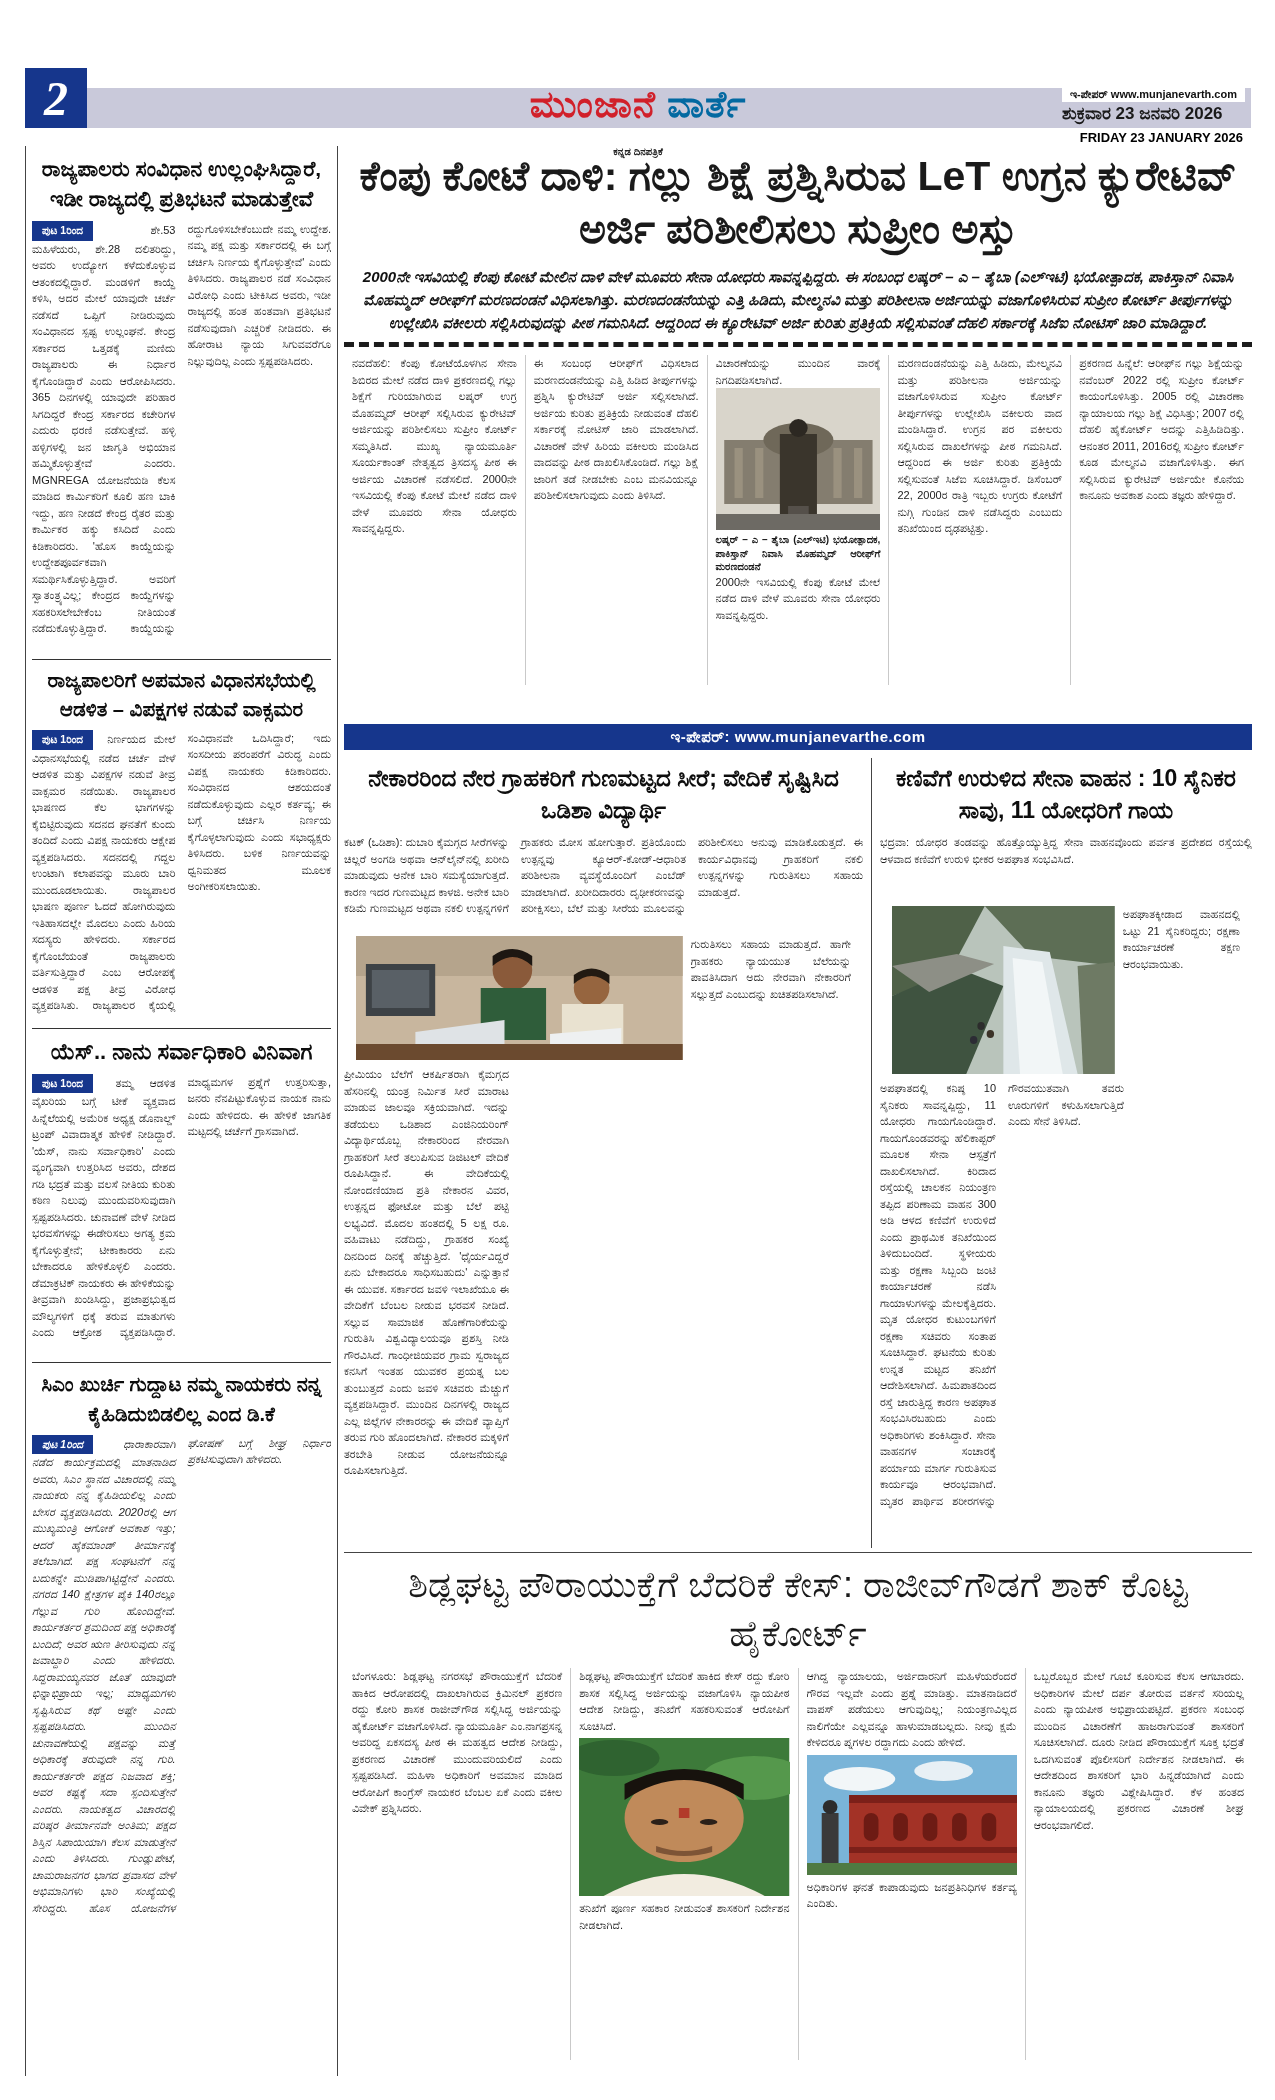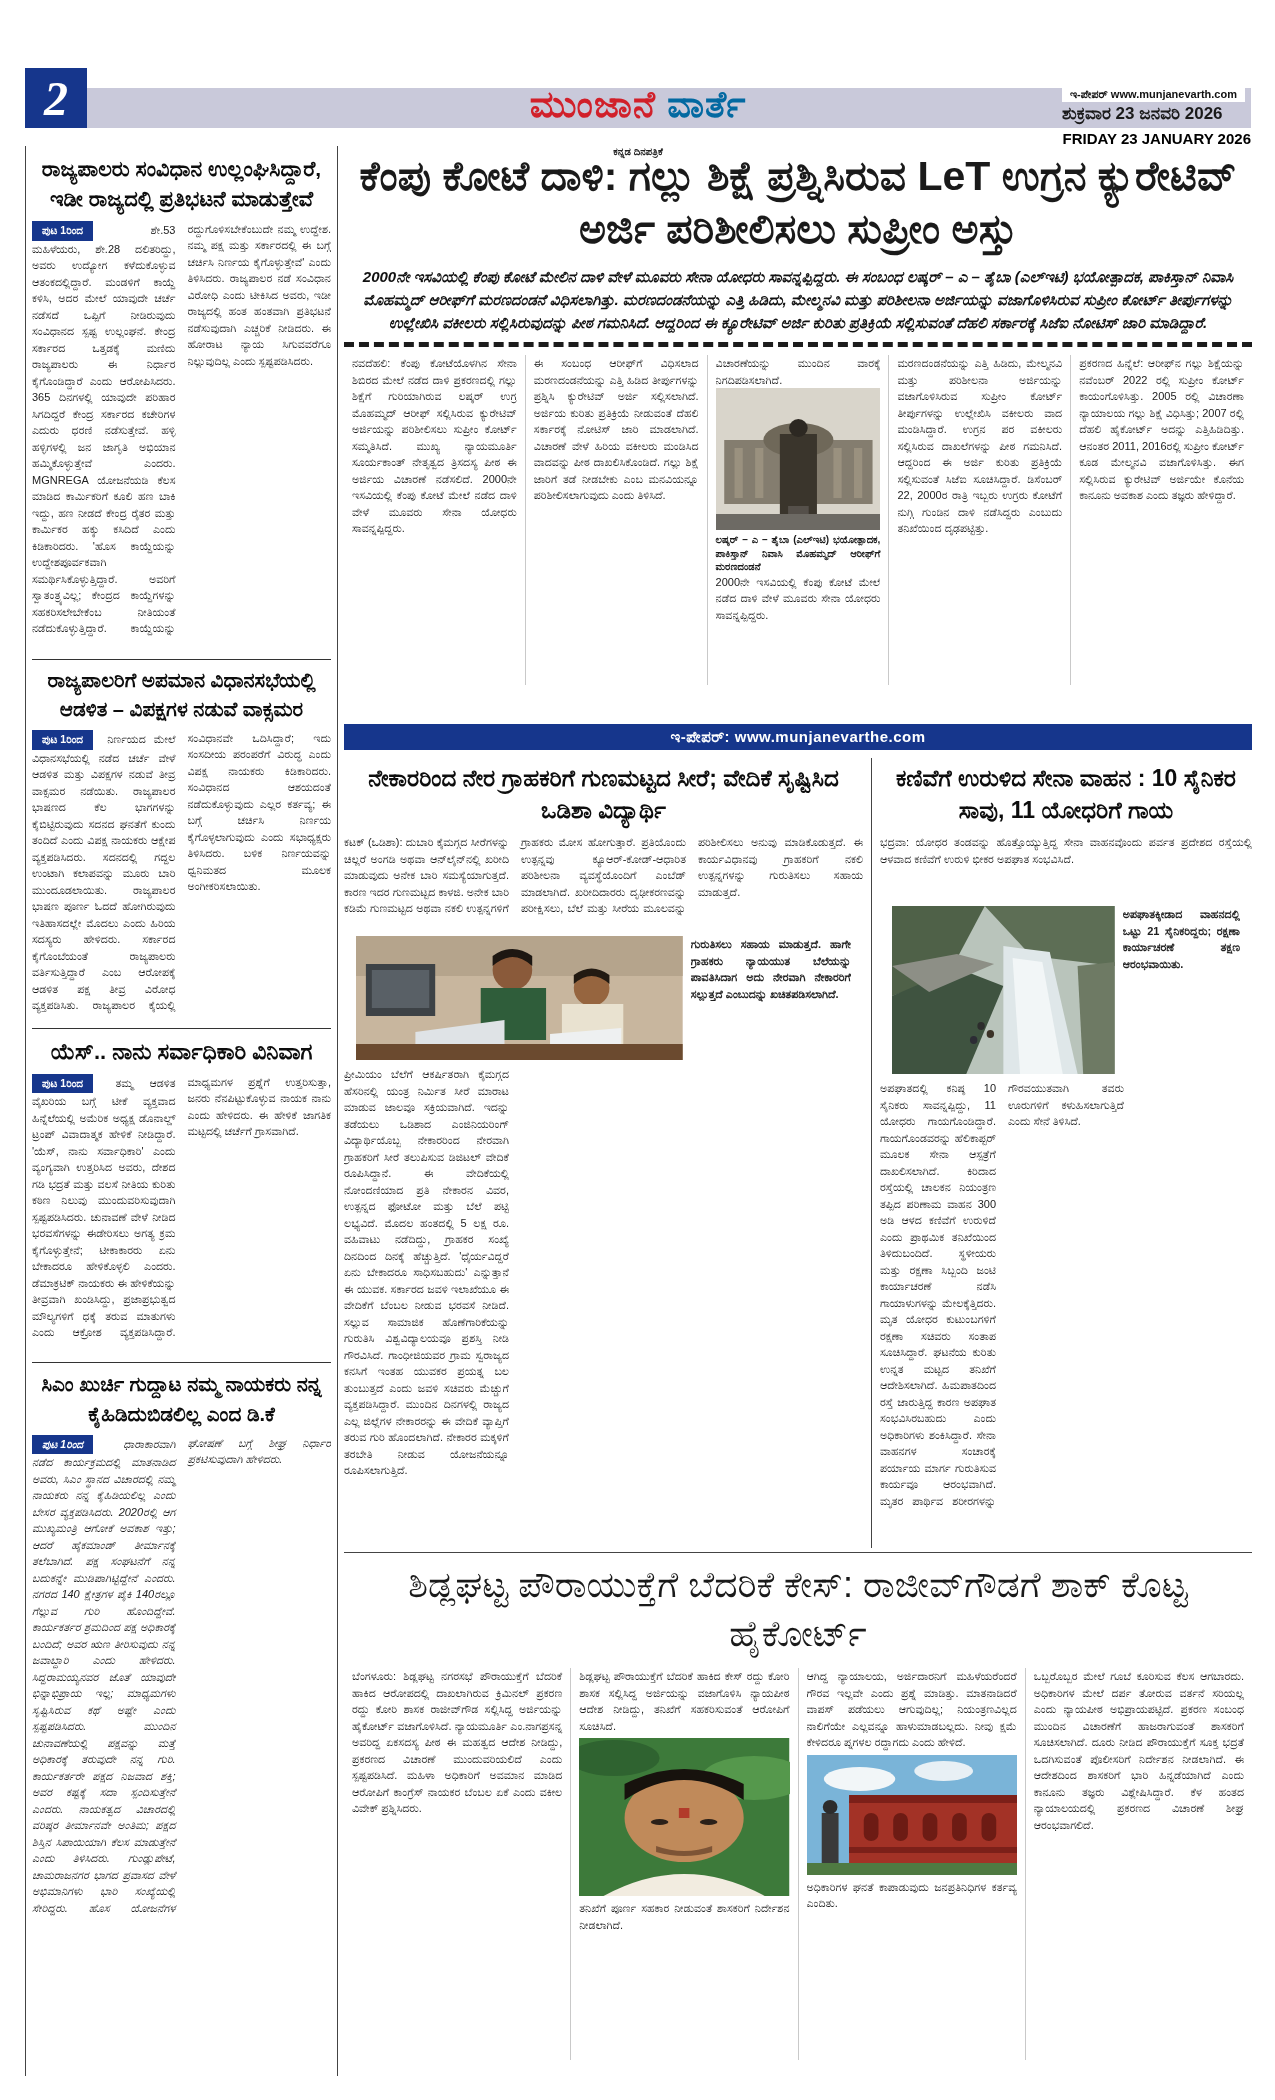--- a/index.html
+++ b/index.html
@@ -18,21 +18,21 @@
     font-family:"Liberation Serif", serif;font-style:italic;z-index:3;}
   .masthead{position:absolute;left:0;top:26px;width:100%;text-align:center;z-index:2;
     font-size:37px;font-weight:bold;letter-spacing:1px;line-height:1;}
   .masthead .red{color:#d1202a;}
   .masthead .blk{color:#0369a1;}
   .tagline{position:absolute;left:0;top:66px;width:100%;text-align:center;font-size:10px;
     font-weight:bold;color:#222;z-index:2;margin-top:20px;}
   .hdr-right{position:absolute;right:6px;top:24px;text-align:left;z-index:2;}
   .epaper{display:inline-block;background:#ffffff;padding:1px 8px;font-size:11px;font-weight:bold;color:#111;}
   .date-kn{font-size:17px;font-weight:bold;color:#1a1a1a;margin-top:2px;}
-  .date-en{position:absolute;right:0px;top:70px;font-size:15px;font-weight:bold;color:#000;
+  .date-en{position:absolute;right:8px;top:70px;font-size:13px;font-weight:bold;color:#000;
     white-space:nowrap;z-index:2;padding-left:32px;}
 
   
   .main{position:absolute;left:0;top:86px;width:1226px;height:1930px;border-left:1px solid #444;}
   .leftcol{position:absolute;left:0;top:0;width:312px;height:1930px;border-right:1px solid #444;
     padding:0 6px;box-sizing:border-box;overflow:hidden;}
   .rightarea{position:absolute;left:318px;top:0;width:908px;height:1930px;overflow:hidden;}
 
   .kn-head{font-weight:bold;color:#0d0d0d;text-align:center;}
   .body-txt{font-size:11px;line-height:1.5;text-align:justify;color:#202020;overflow:hidden;}
@@ -67,21 +67,21 @@
 
   .blueband{position:absolute;left:0;top:578px;width:100%;height:26px;background:#16368c;color:#fff;
     display:flex;align-items:center;justify-content:center;font-size:15px;font-weight:bold;letter-spacing:.5px;}
 
   
   .midrow{position:absolute;left:0;top:612px;width:100%;height:790px;display:flex;overflow:hidden;}
   .saree{width:527px;padding-right:8px;box-sizing:border-box;}
   .army{width:381px;border-left:1px solid #444;padding-left:8px;box-sizing:border-box;}
   .mid-head{font-size:23px;line-height:1.4;margin:4px 0 8px;}
   .saree-intro{height:96px;}
-  .photo-row{display:flex;gap:8px;margin:6px 12px;font-weight:bold;}
+  .photo-row{display:flex;gap:8px;margin:6px 12px;}
   .photo-row .side{flex:1;}
   .saree-body{height:488px;margin-top:4px;}
   .army-intro{height:66px;}
   .army-body{height:430px;margin-top:6px;}
 
   
   .bottomart{position:absolute;left:0;top:1406px;width:100%;height:524px;border-top:1px solid #444;}
   .bottom-head{font-size:36px;line-height:1.35;font-weight:normal;text-align:center;margin:8px 6px 10px;}
   .bottom-body{display:flex;height:392px;overflow:hidden;}
   .b-col{flex:1;padding:0 8px;overflow:hidden;}

